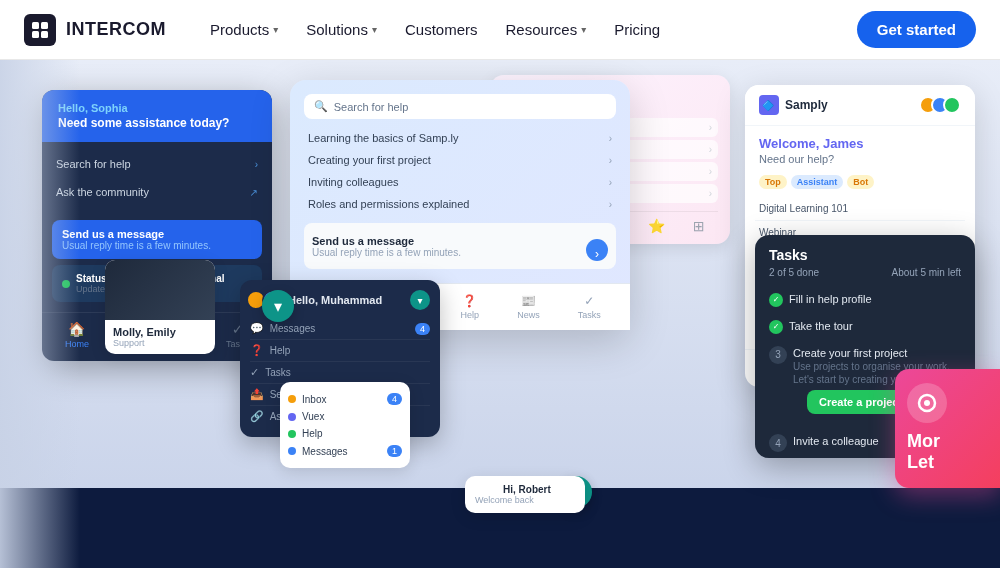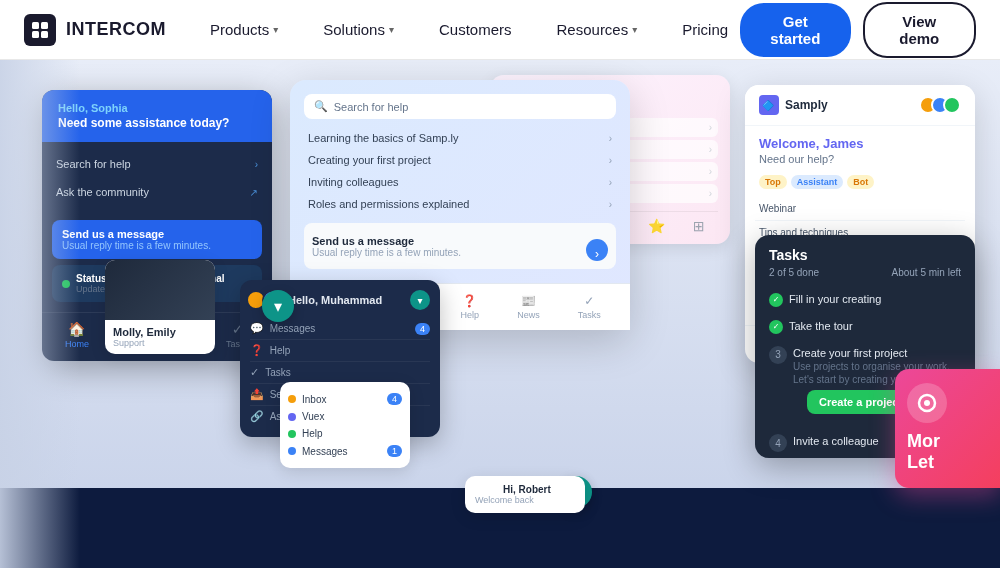--- a/index.html
+++ b/index.html
@@ -12,21 +12,21 @@
       background: #fff; position: relative; z-index: 10;
     }
     .nav-left { display: flex; align-items: center; gap: 32px; }
     .logo { display: flex; align-items: center; gap: 10px; cursor: pointer; }
     .logo-icon {
       width: 32px; height: 32px; background: #1a1a2e;
       border-radius: 6px; display: flex; align-items: center; justify-content: center;
     }
     .logo-icon svg { width: 20px; height: 20px; }
     .logo-text { font-size: 18px; font-weight: 700; color: #1a1a2e; letter-spacing: 0.5px; }
-    .nav-links { display: flex; align-items: center; gap: 21px; }
+    .nav-links { display: flex; align-items: center; gap: 4px; }
     .nav-item {
       display: flex; align-items: center; gap: 4px; padding: 8px 12px;
       font-size: 15px; font-weight: 500; color: #1a1a2e; cursor: pointer;
       border-radius: 6px; white-space: nowrap;
     }
     .nav-chevron { font-size: 10px; color: #666; }
     .nav-right { display: flex; align-items: center; gap: 12px; }
     .btn-get-started {
       background: #1662ed; color: #fff; border: none; padding: 10px 20px;
       border-radius: 24px; font-size: 15px; font-weight: 600; cursor: pointer;
@@ -362,21 +362,20 @@
         <span>Resources</span>
         <span class="nav-chevron">▾</span>
       </div>
       <div class="nav-item">
         <span>Pricing</span>
       </div>
     </div>
   </div>
   <div class="nav-right">
     <button class="btn-get-started">Get started</button>
-    <button class="btn-view-demo">View demo</button>
   </div>
 </nav>
 
 <div class="hero">
   <div class="mockup-container">
 
     <div class="dark-strip"></div>
 
     <div class="panel-left-dark">
       <div class="greeting-bar">
@@ -523,20 +522,21 @@
       <div class="welcome-section">
         <div class="welcome">Welcome, James</div>
         <div class="help">Need our help?</div>
       </div>
       <div class="tag-row">
         <span class="tag">Top</span>
         <span class="tag blue">Assistant</span>
         <span class="tag">Bot</span>
       </div>
       <div class="article-list">
+        <div class="article-item">Digital Learning 101</div>
         <div class="article-item">Webinar</div>
         <div class="article-item">Tips and techniques</div>
       </div>
       <div class="academy-section">
         <div class="title">Academy</div>
         <div class="academy-item">Morning Digital Academy</div>
         <div class="academy-item">Winning d Digital literacy...</div>
       </div>
       <div class="bottom-tabs">
         <div class="tab-item active">
@@ -563,21 +563,21 @@
         <div class="tasks-title">Tasks</div>
         <div class="tasks-progress">
           <span>2 of 5 done</span>
           <span>About 5 min left</span>
         </div>
       </div>
       <div class="task-item">
         <div class="task-check done">
           <span class="check-icon">✓</span>
         </div>
-        <span class="task-text">Fill in your creating</span>
+        <span class="task-text">Fill in help profile</span>
       </div>
       <div class="task-item">
         <div class="task-check done">
           <span class="check-icon">✓</span>
         </div>
         <span class="task-text">Take the tour</span>
       </div>
       <div class="task-item numbered">
         <div class="task-num">3</div>
         <div>

